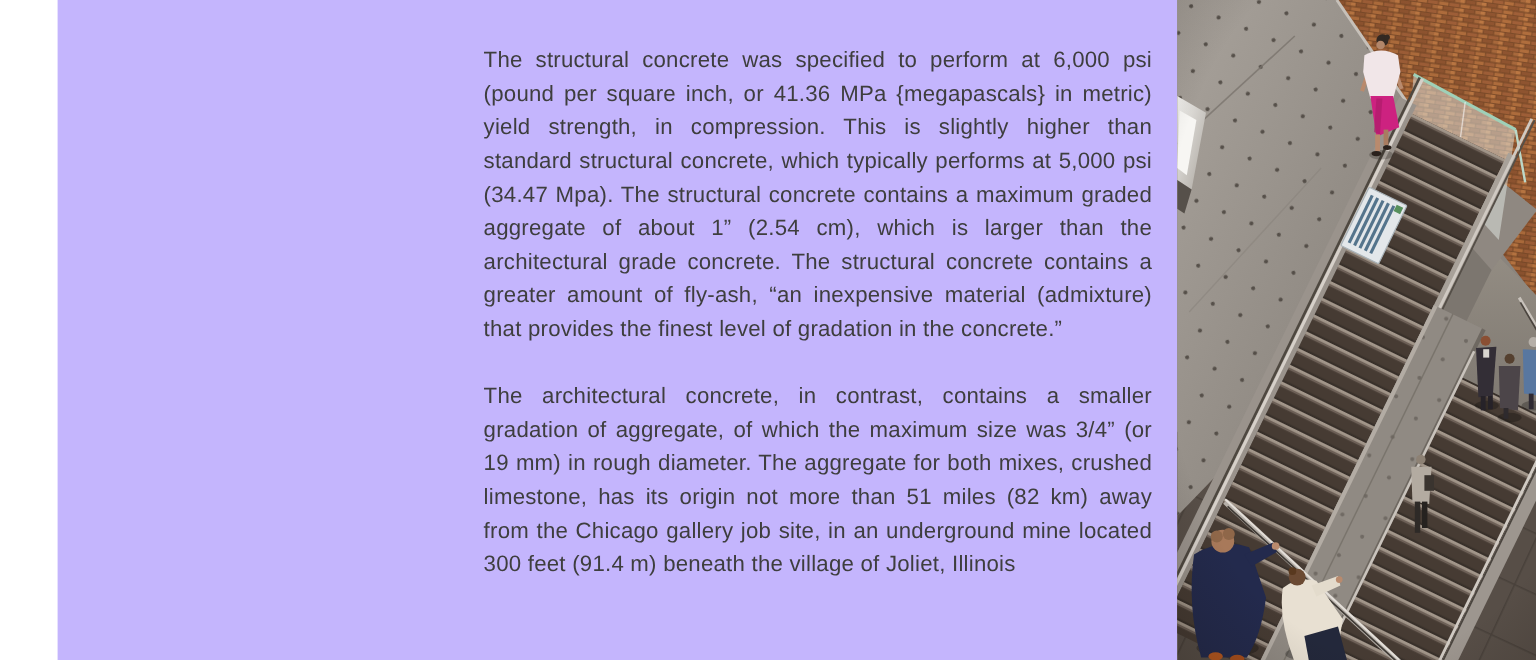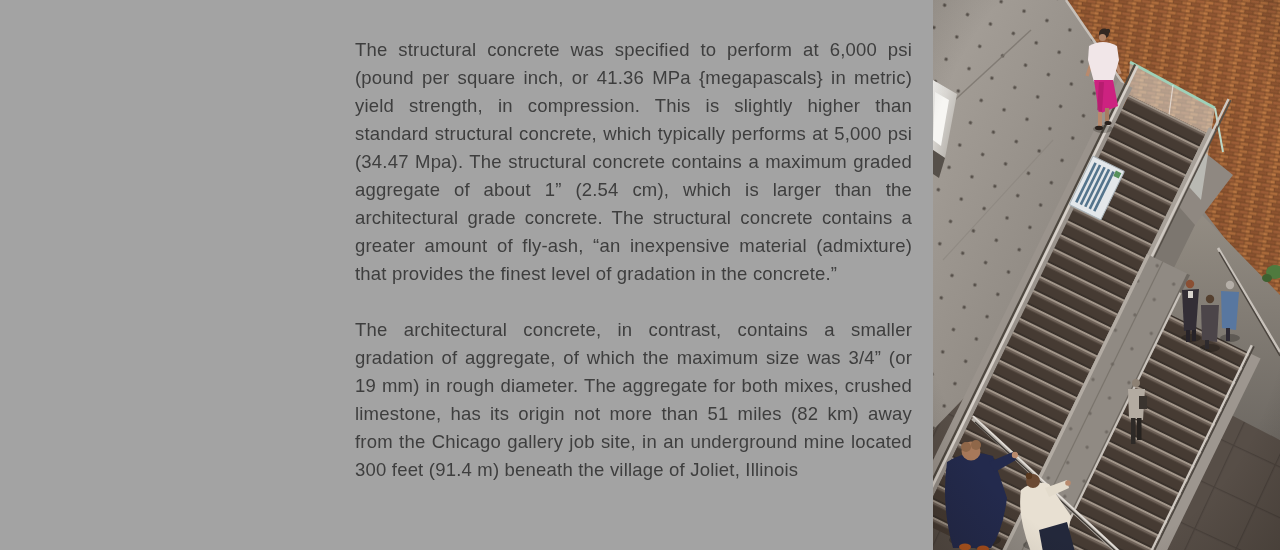--- a/index.html
+++ b/index.html
@@ -1,20 +1,20 @@
 <!DOCTYPE html>
 <html><head>
 <meta charset="utf-8">
 <style>
   html,body{margin:0;padding:0;}
   body{
     width:1280px;height:550px;overflow:hidden;background:#ffffff;
     font-family:"Liberation Sans", sans-serif;position:relative;
   }
-  .page{position:absolute;inset:0;background:#a3a3a3;}
+  .page{position:absolute;inset:0;background:#c4b5fd;margin-left:48px;}
   .article{
     position:absolute;left:355px;top:36px;width:557px;
     color:#3e3e3e;font-size:18.5px;line-height:28px;
     text-align:justify;letter-spacing:0.2px;
   }
   .article p{margin:0 0 28px 0;}
   .photo{
     position:absolute;left:933px;top:0;width:347px;height:550px;margin:0;
     background:#8a847d;
   }

